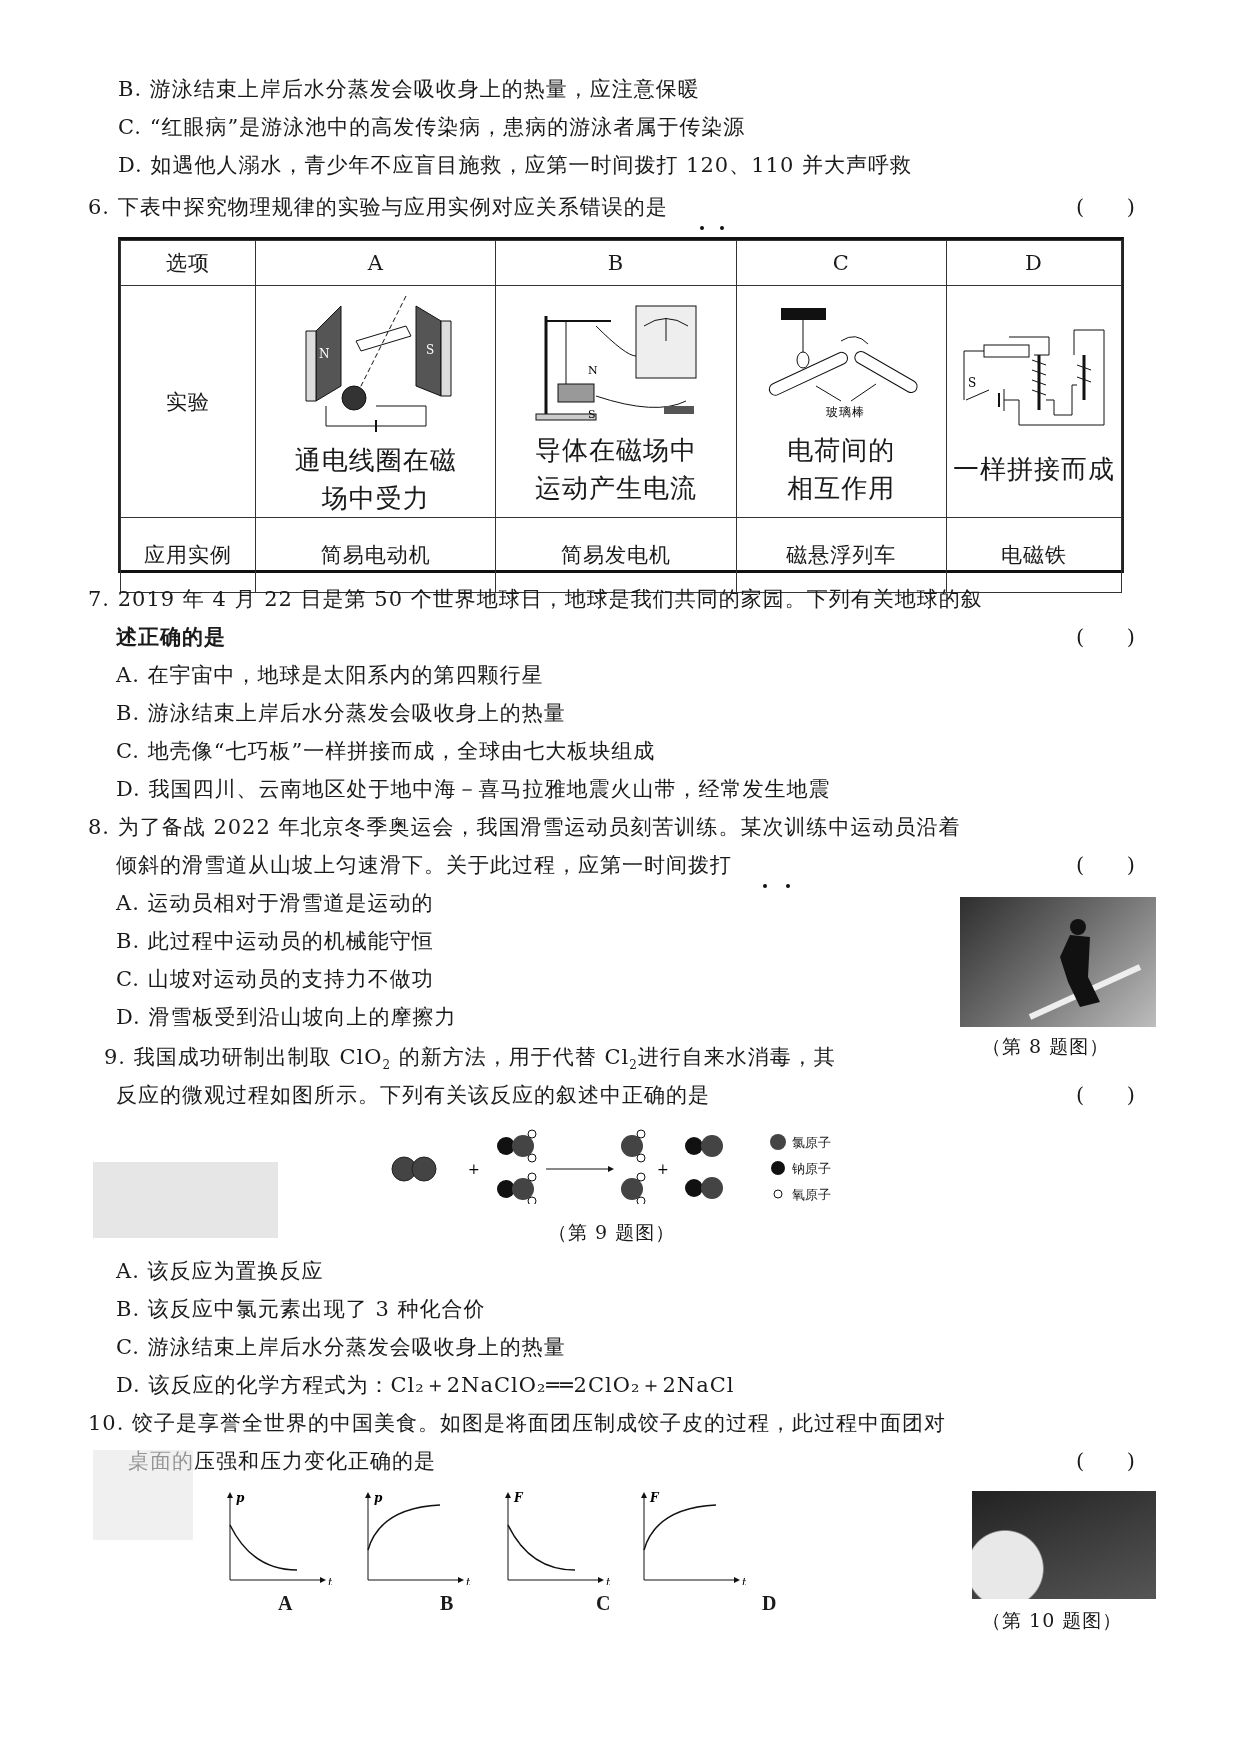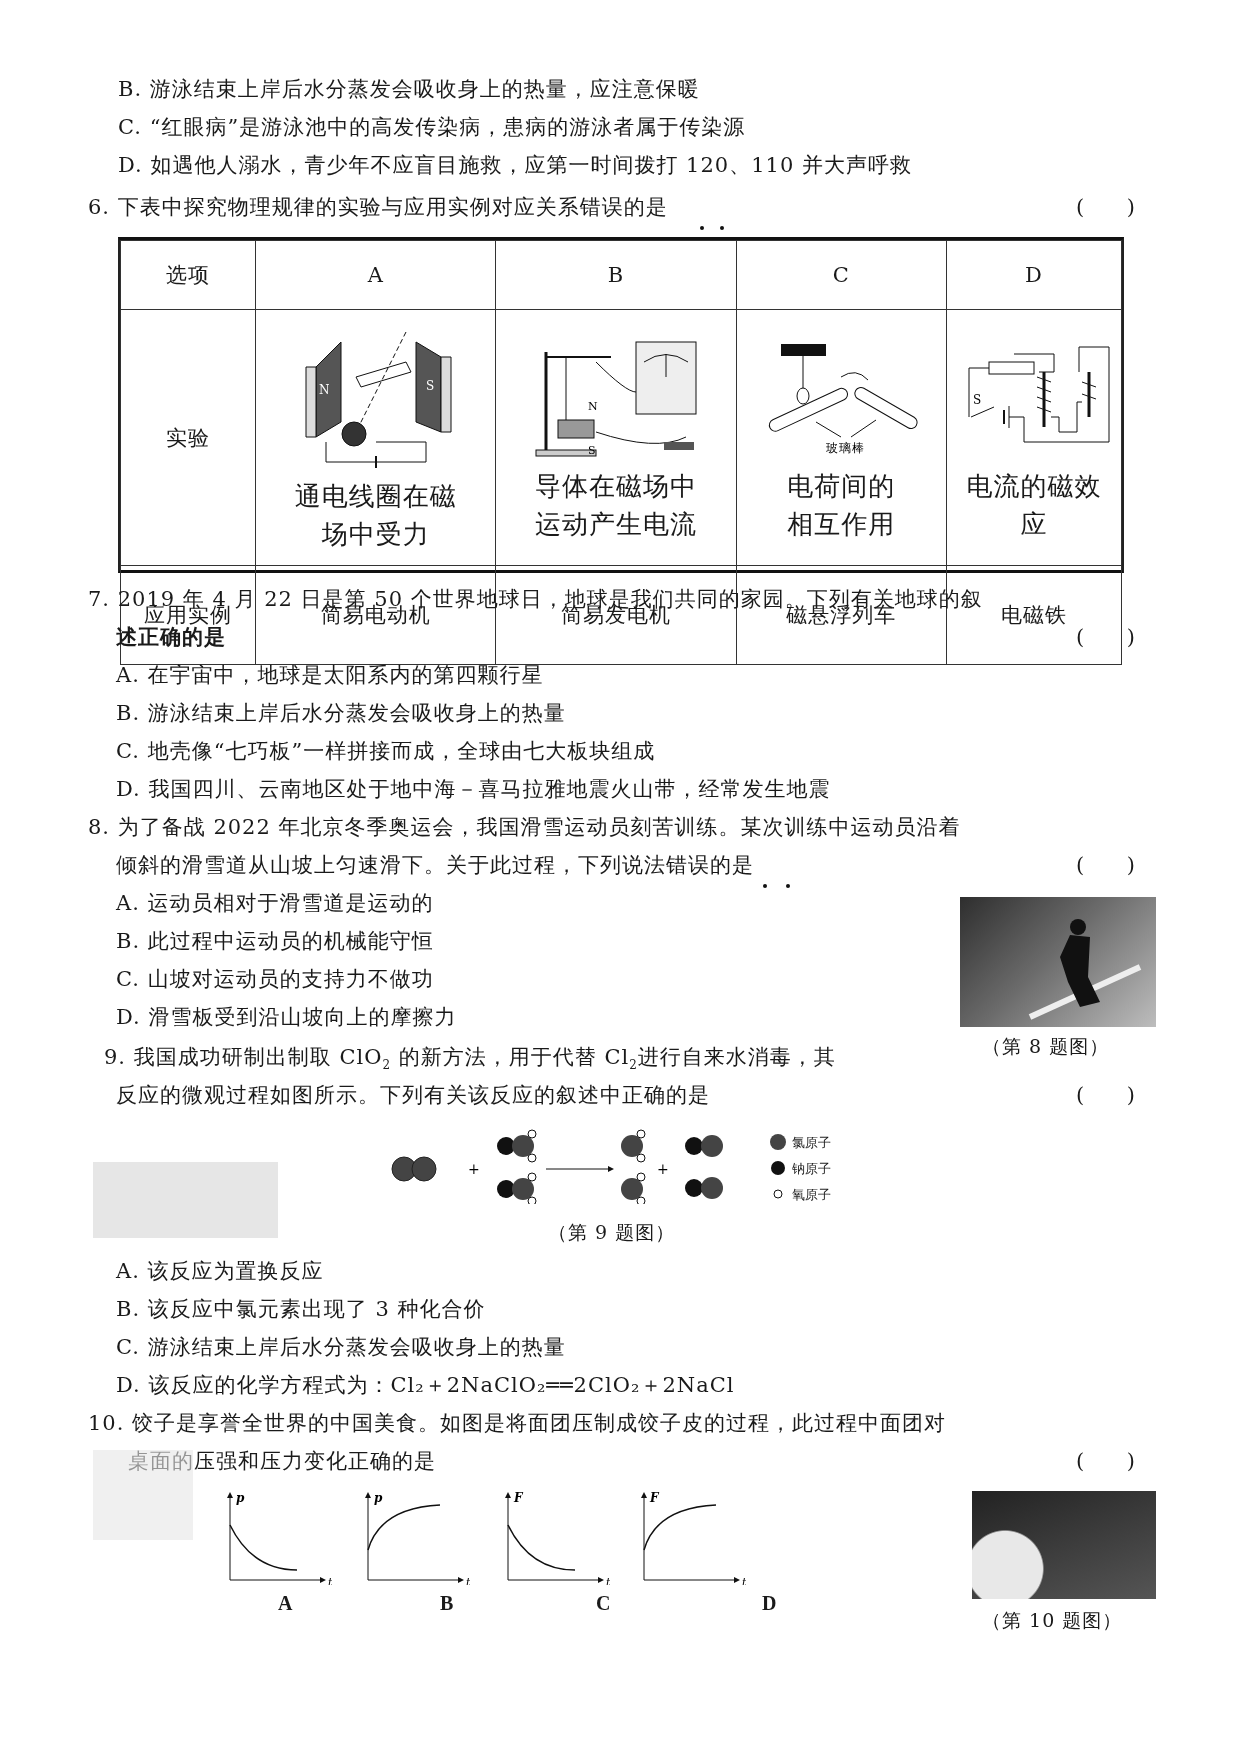--- a/index.html
+++ b/index.html
@@ -19,21 +19,21 @@
   
   .tbl {
     position: absolute; left: 118px; top: 237px; width: 1006px; height: 336px;
     border-top: 3px solid #111; border-bottom: 3px solid #111;
     border-left: 2px solid #222; border-right: 2px solid #222;
     box-sizing: border-box;
   }
   .tbl table { width: 100%; height: 100%; border-collapse: collapse; table-layout: fixed; }
   .tbl td {
     border: 1.5px solid #333; text-align: center; vertical-align: middle;
-    font-size: 21px; padding: 12px; letter-spacing: 1px;
+    font-size: 21px; padding: 0; letter-spacing: 1px;
   }
   .tbl tr.hdr td { height: 44px; }
   .tbl tr.app td { height: 74px; }
   .exp-cap { font-size: 26px; line-height: 38px; }
 
   .fig { position: absolute; }
   .photo8 {
     left: 960px; top: 897px; width: 196px; height: 130px;
     background: linear-gradient(135deg, #2e2e2e 0%, #6a6a6a 45%, #bdbdbd 100%);
   }
@@ -140,21 +140,21 @@
             <line x1="12" y1="85" x2="35" y2="75" stroke="#111"></line>
             <line x1="45" y1="78" x2="45" y2="92" stroke="#111" stroke-width="2"></line>
             <line x1="50" y1="74" x2="50" y2="96" stroke="#111"></line>
             <polyline points="50,85 65,85 65,110 150,110 150,15 120,15 120,40" fill="none" stroke="#111"></polyline>
             <line x1="85" y1="40" x2="85" y2="95" stroke="#111" stroke-width="3"></line>
             <path d="M78 45 L92 50 M78 55 L92 60 M78 65 L92 70 M78 75 L92 80" stroke="#111"></path>
             <line x1="130" y1="40" x2="130" y2="85" stroke="#111" stroke-width="3"></line>
             <path d="M123 50 L137 55 M123 62 L137 67" stroke="#111"></path>
             <polyline points="92,85 100,85 100,100 118,100 118,70 123,70" fill="none" stroke="#111"></polyline>
           </svg>
-          <div class="exp-cap">电流的磁效应</div>
+          <div class="exp-cap">一样拼接而成</div>
         </td>
       </tr>
       <tr class="app">
         <td>应用实例</td>
         <td>简易电动机</td>
         <td>简易发电机</td>
         <td>磁悬浮列车</td>
         <td>电磁铁</td>
       </tr>
     </tbody>
@@ -163,21 +163,21 @@
 
   <div class="line" style="left:88px;top:584px;">7. 2019 年 4 月 22 日是第 50 个世界地球日，地球是我们共同的家园。下列有关地球的叙</div>
   <div class="line" style="left:116px;top:622px;font-weight:bold;">述正确的是</div>
   <div class="paren" style="left:1076px;top:622px;">(  )</div>
   <div class="line" style="left:116px;top:660px;">A. 在宇宙中，地球是太阳系内的第四颗行星</div>
   <div class="line" style="left:116px;top:698px;">B. 游泳结束上岸后水分蒸发会吸收身上的热量</div>
   <div class="line" style="left:116px;top:736px;">C. 地壳像“七巧板”一样拼接而成，全球由七大板块组成</div>
   <div class="line" style="left:116px;top:774px;">D. 我国四川、云南地区处于地中海－喜马拉雅地震火山带，经常发生地震</div>
 
   <div class="line" style="left:88px;top:812px;">8. 为了备战 2022 年北京冬季奥运会，我国滑雪运动员刻苦训练。某次训练中运动员沿着</div>
-  <div class="line" style="left:116px;top:850px;">倾斜的滑雪道从山坡上匀速滑下。关于此过程，下列说法错误的是</div>
+  <div class="line" style="left:116px;top:850px;">倾斜的滑雪道从山坡上匀速滑下。关于此过程，应第一时间拨打</div>
   <span class="dot" style="left:763px;top:884px;"></span>
   <span class="dot" style="left:786px;top:884px;"></span>
   <div class="paren" style="left:1076px;top:850px;">(  )</div>
   <div class="line" style="left:116px;top:888px;">A. 运动员相对于滑雪道是运动的</div>
   <div class="line" style="left:116px;top:926px;">B. 此过程中运动员的机械能守恒</div>
   <div class="line" style="left:116px;top:964px;">C. 山坡对运动员的支持力不做功</div>
   <div class="line" style="left:116px;top:1002px;">D. 滑雪板受到沿山坡向上的摩擦力</div>
   <div class="fig photo8">
     <svg width="196" height="130" viewBox="0 0 196 130">
       <path d="M70 120 L180 70" stroke="#eee" stroke-width="6"></path>

